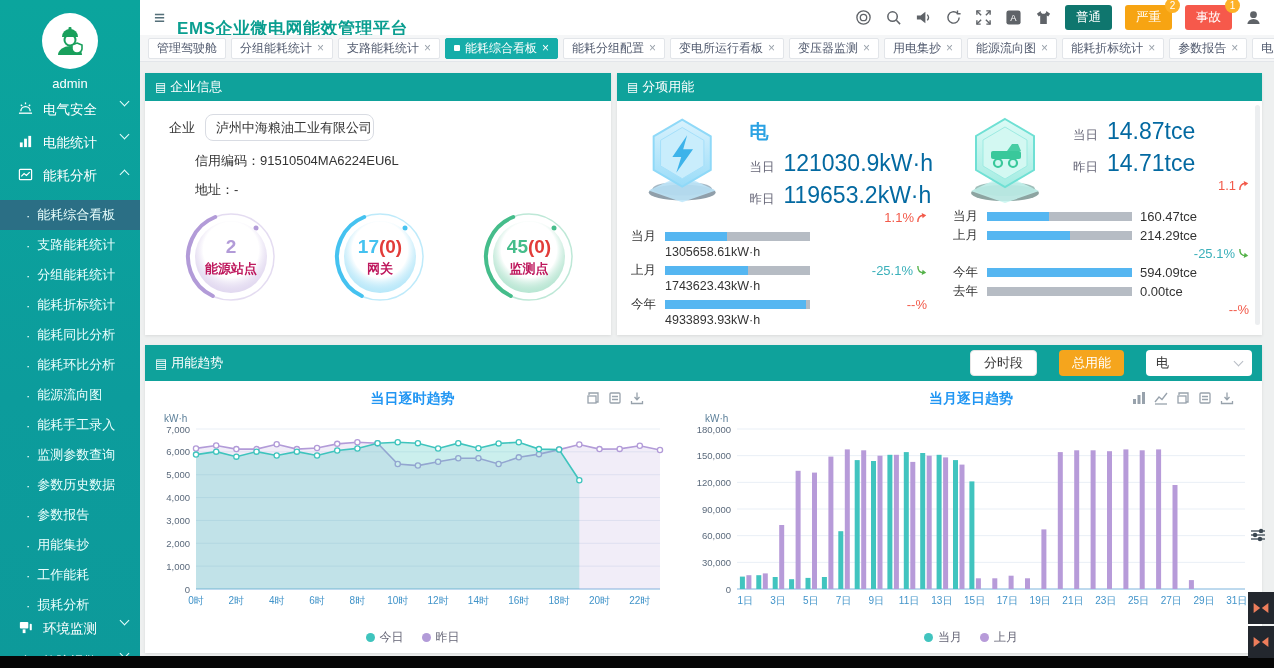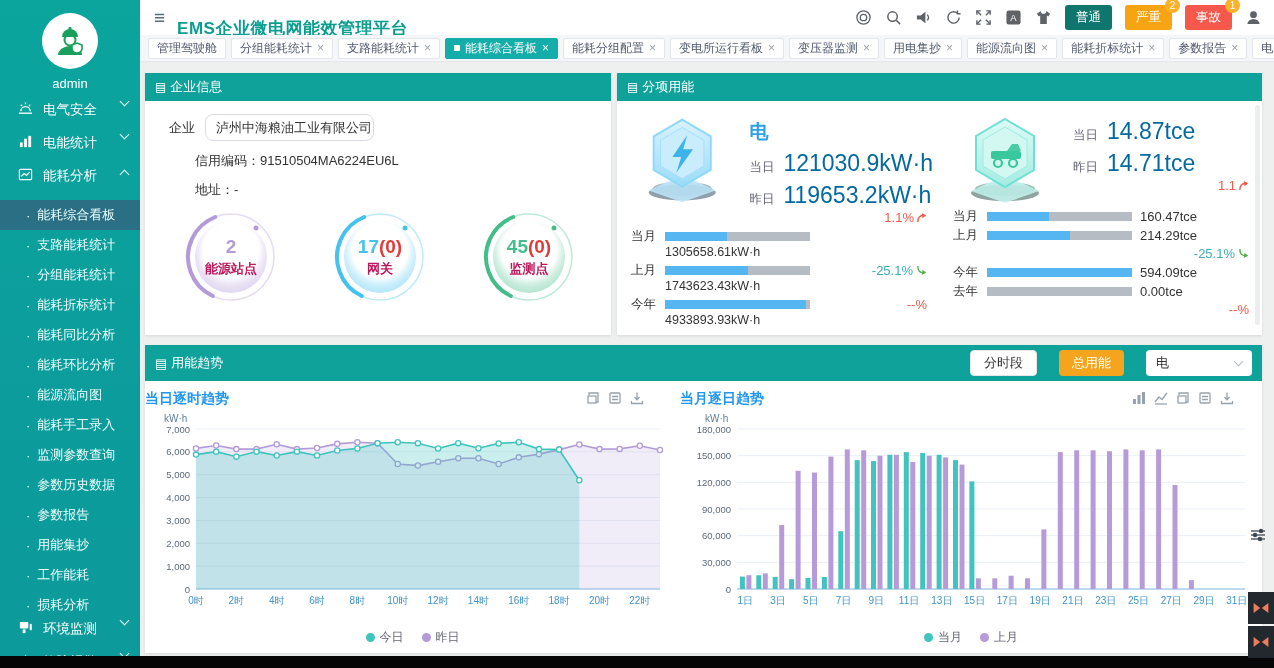--- a/index.html
+++ b/index.html
@@ -106,21 +106,21 @@
     height:26px; padding:0 13px; font-size:13px; cursor:pointer; font-family:inherit; }
   .btn-primary { background:#f5a51d; color:#fff; border:none; border-radius:4px; height:26px;
     padding:0 13px; font-size:13px; cursor:pointer; font-family:inherit; }
   .sel { width:106px; height:26px; background:#fff; border-radius:4px; position:relative;
     font-size:13px; color:#333; display:flex; align-items:center; padding-left:10px; cursor:pointer; }
   .sel::after { content:""; position:absolute; right:10px; top:10px; width:6px; height:6px;
     border-right:1.4px solid #b7bcc4; border-bottom:1.4px solid #b7bcc4; transform:rotate(45deg); margin-top:-2px; }
   .chart-box { position:absolute; top:36px; height:272px; }
   .chart-box.left { left:0; width:535px; }
   .chart-box.right { left:535px; width:582px; }
-  .chart-title { margin-top:9px; color:#2196f3; font-weight:bold; font-size:14px; }
+  .chart-title { text-align:center; margin-top:9px; color:#2196f3; font-weight:bold; font-size:14px; }
   .toolbox { position:absolute; top:10px; display:flex; gap:8px; }
   .toolbox span { width:14px; height:14px; display:inline-flex; cursor:pointer; }
   .chart-svg { position:absolute; top:28px; left:5px; }
   .chart-legend { position:absolute; bottom:7px; left:0; width:100%; display:flex;
     justify-content:center; gap:18px; }
   .legend-item { display:flex; align-items:center; gap:5px; font-size:12px; color:#667; cursor:pointer; }
   .legend-item i { width:9px; height:9px; border-radius:50%; display:inline-block; }
 
   
   .sliders-float { position:absolute; right:8px; top:527px; z-index:6; cursor:pointer; }

